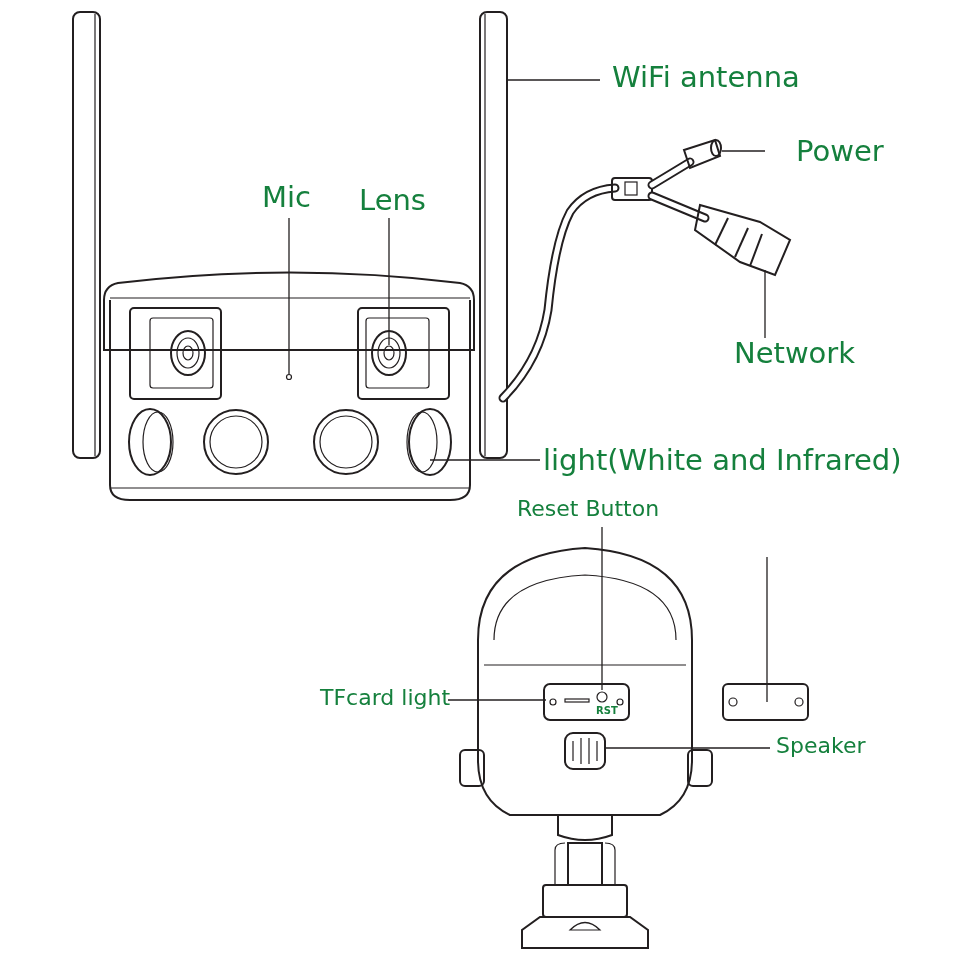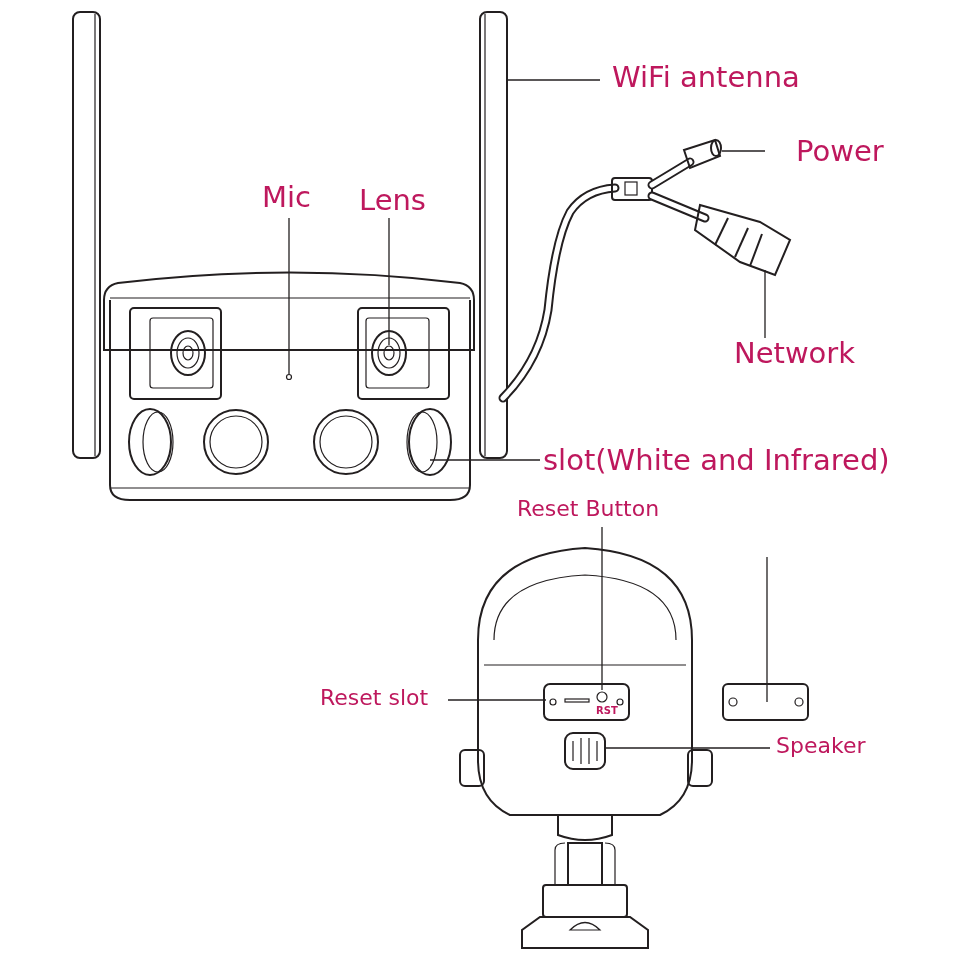--- a/index.html
+++ b/index.html
@@ -1,18 +1,18 @@
 <!DOCTYPE html>
 <html><head>
 <meta charset="utf-8">
 <style>
   html, body { margin:0; padding:0; background:#ffffff; }
   #stage { position:relative; width:960px; height:960px; overflow:hidden; background:#fff; }
   svg { position:absolute; left:0; top:0; }
-  .lbl { position:absolute; font-family:"DejaVu Sans", sans-serif; color:#be185d; white-space:nowrap; line-height:1; }
+  .lbl { position:absolute; font-family:"DejaVu Sans", sans-serif; color:#15803d; white-space:nowrap; line-height:1; }
   .big { font-size:29px; }
   .med { font-size:22px; }
   .stroke { fill:none; stroke:#231f20; stroke-width:2; }
   .thin { fill:none; stroke:#231f20; stroke-width:1.2; }
   .leader { fill:none; stroke:#231f20; stroke-width:1.3; }
   .cable { fill:none; stroke:#231f20; stroke-width:9; stroke-linecap:round; }
   .cablein { fill:none; stroke:#fff; stroke-width:5; stroke-linecap:round; }
 </style>
 </head>
 <body>
@@ -134,18 +134,18 @@
     <path d="M522 948 L522 930 L540 917 L630 917 L648 930 L648 948 Z" class="stroke"></path>
     <path d="M570 930 Q585 915 600 930 Z" class="thin"></path>
   </g>
 </svg>
 
 <div class="lbl big" style="left:612px;top:63px;">WiFi antenna</div>
 <div class="lbl big" style="left:796px;top:137px;">Power</div>
 <div class="lbl big" style="left:262px;top:183px;">Mic</div>
 <div class="lbl big" style="left:359px;top:186px;">Lens</div>
 <div class="lbl big" style="left:700px;top:339px;margin-left:34px;">Network</div>
-<div class="lbl big" style="left:543px;top:446px;">slot(White and Infrared)</div>
+<div class="lbl big" style="left:543px;top:446px;">light(White and Infrared)</div>
 <div class="lbl med" style="left:517px;top:498px;">Reset Button</div>
-<div class="lbl med" style="left:320px;top:687px;">Reset slot</div>
+<div class="lbl med" style="left:320px;top:687px;">TFcard light</div>
 <div class="lbl med" style="left:776px;top:735px;">Speaker</div>
 <div class="lbl" style="left:596px;top:706px;font-size:10px;font-weight:bold;">RST</div>
 </div>
 
 </body></html>

